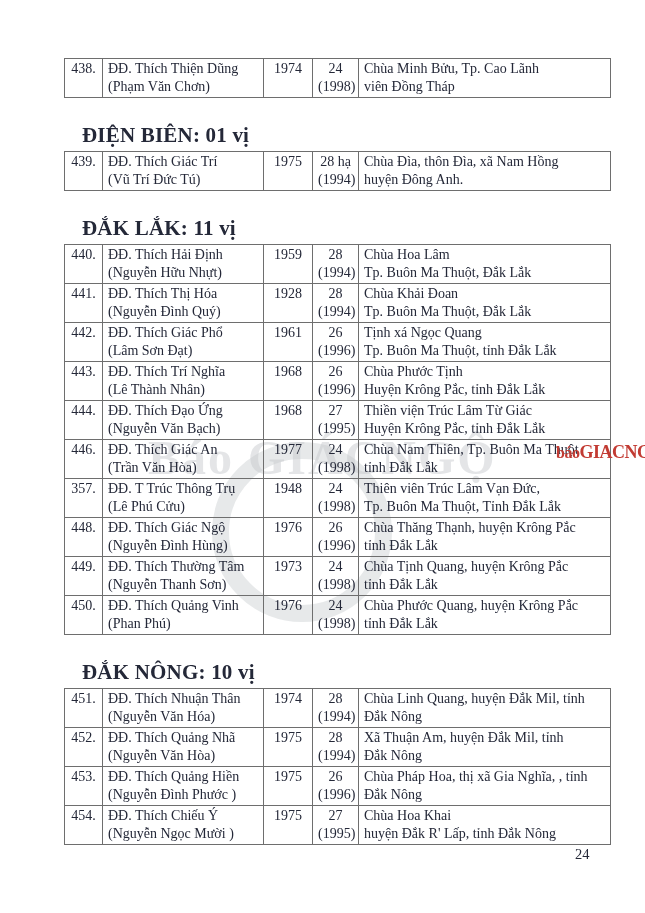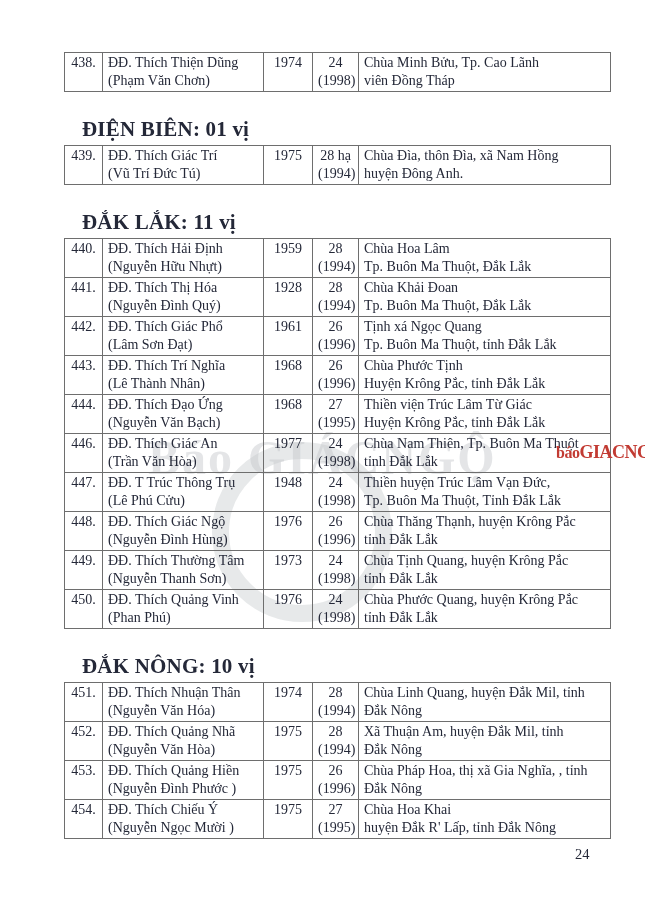--- a/index.html
+++ b/index.html
@@ -4,21 +4,21 @@
 <style>
   html,body{margin:0;padding:0;background:#ffffff;}
   .page{
     position:relative;
     width:645px;height:913px;
     background:#ffffff;
     overflow:hidden;
     font-family:"Liberation Serif", serif;
     color:#242838;
   }
-  .content{position:absolute;left:64px;top:52px;width:547px;z-index:1;}
+  .content{position:absolute;left:64px;top:58px;width:547px;z-index:1;}
   .section{margin:0;}
   .sec-header{
     font-weight:bold;
     font-size:21px;
     line-height:19px;
     margin:28px 0 6px 18px;
     letter-spacing:.2px;
     white-space:nowrap;
   }
   table.roster{border-collapse:collapse;width:100%;table-layout:fixed;background:transparent;}
@@ -229,32 +229,32 @@
               <td class="c-ha">
                 <div>24</div>
                 <div>(1998)</div>
               </td>
               <td>
                 <div>Chùa Nam Thiên, Tp. Buôn Ma Thuột</div>
                 <div>tỉnh Đắk Lắk</div>
               </td>
             </tr>
             <tr>
-              <td class="c-no">447.</td>
+              <td class="c-no">357.</td>
               <td>
                 <div>ĐĐ. T Trúc Thông Trụ</div>
                 <div>(Lê Phú Cửu)</div>
               </td>
               <td class="c-year">1948</td>
               <td class="c-ha">
                 <div>24</div>
                 <div>(1998)</div>
               </td>
               <td>
-                <div>Thiền huyện Trúc Lâm Vạn Đức,</div>
+                <div>Thiên viên Trúc Lâm Vạn Đức,</div>
                 <div>Tp. Buôn Ma Thuột, Tỉnh Đắk Lắk</div>
               </td>
             </tr>
             <tr>
               <td class="c-no">448.</td>
               <td>
                 <div>ĐĐ. Thích Giác Ngộ</div>
                 <div>(Nguyễn Đình Hùng)</div>
               </td>
               <td class="c-year">1976</td>

